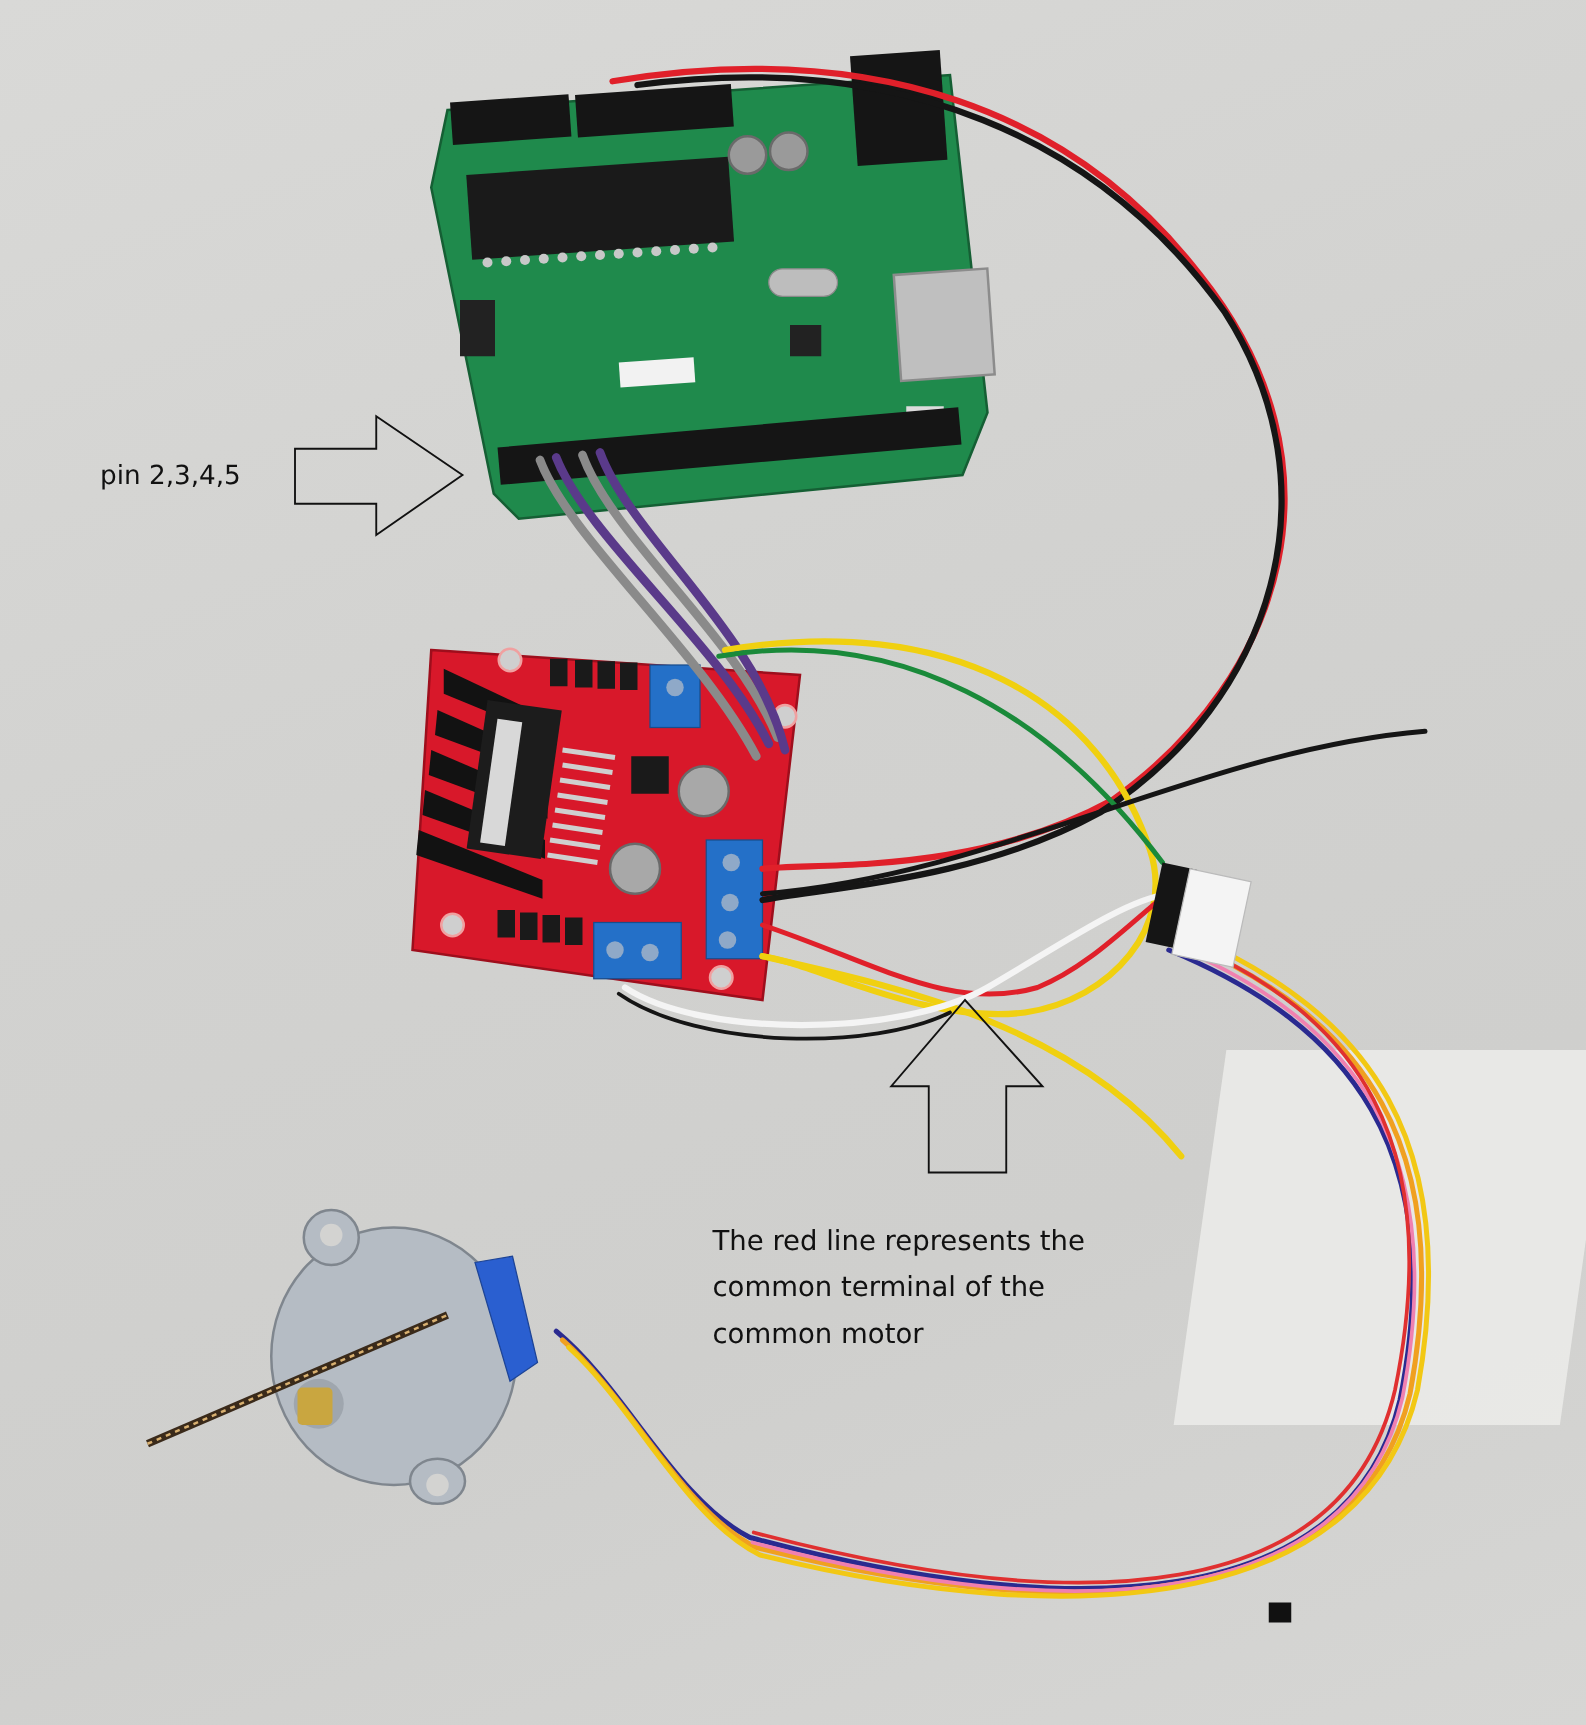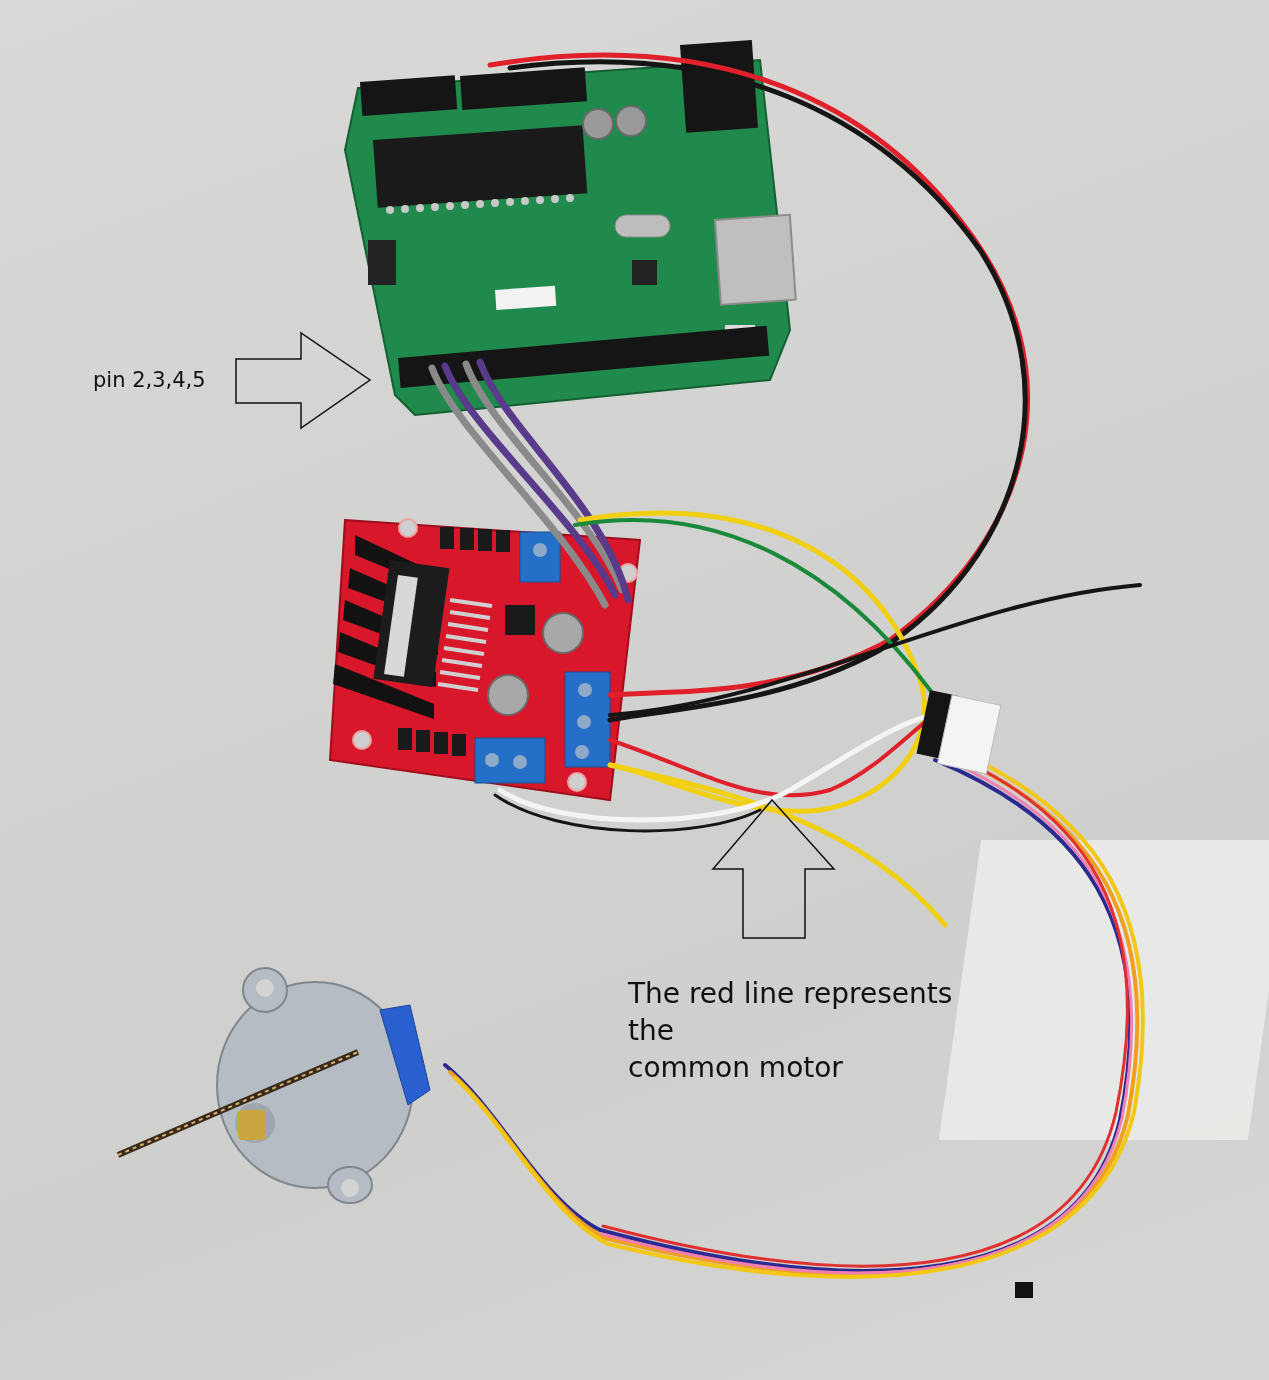--- a/index.html
+++ b/index.html
@@ -4,24 +4,24 @@
 <style>
   html, body { margin:0; padding:0; }
   body {
     width:1269px; height:1380px; position:relative; overflow:hidden;
     background: linear-gradient(160deg, #d9d9d7 0%, #d2d2d0 40%, #cfcfcd 70%, #d6d6d4 100%);
     font-family: "DejaVu Sans", sans-serif;
   }
   .layer { position:absolute; left:0; top:0; }
   .light-patch { position:absolute; background:#ececea; opacity:0.85; }
   .label {
-    position:absolute; color:#111; font-family:"DejaVu Sans", sans-serif;margin-left:13px;
+    position:absolute; color:#111; font-family:"DejaVu Sans", sans-serif;
   }
   .pin-label { left:80px; top:368px; font-size:21px; }
-  .note-label { left:615px; top:975px; font-size:28px; line-height:37px; width:360px; }
+  .note-label { left:570px; top:975px; font-size:22px; line-height:37px; width:360px; }
 </style>
 </head>
 <body>
 
 <div class="light-patch" style="left:960px;top:840px;width:309px;height:300px;transform:skewX(-8deg);"></div>
 
 <svg class="layer" width="1269" height="1380" viewBox="0 0 1269 1380">
 
   <g>
     <path d="M358 88 L760 60 L790 330 L770 380 L415 415 L395 395 L345 150 Z" fill="#1f8a4c" stroke="#155f34" stroke-width="2"></path>
@@ -176,14 +176,15 @@
   </g>
   <g>
     <polygon points="772,800 834,869 805,869 805,938 743,938 743,869 713,869" fill="none" stroke="#111" stroke-width="1.5"></polygon>
   </g>
 </svg>
 
 <div class="label pin-label">pin 2,3,4,5</div>
 
 <div class="label note-label">
   <div>The red line represents the</div>
+  <div>common terminal of the</div>
   <div>common motor</div>
 </div>
 
 </body></html>

